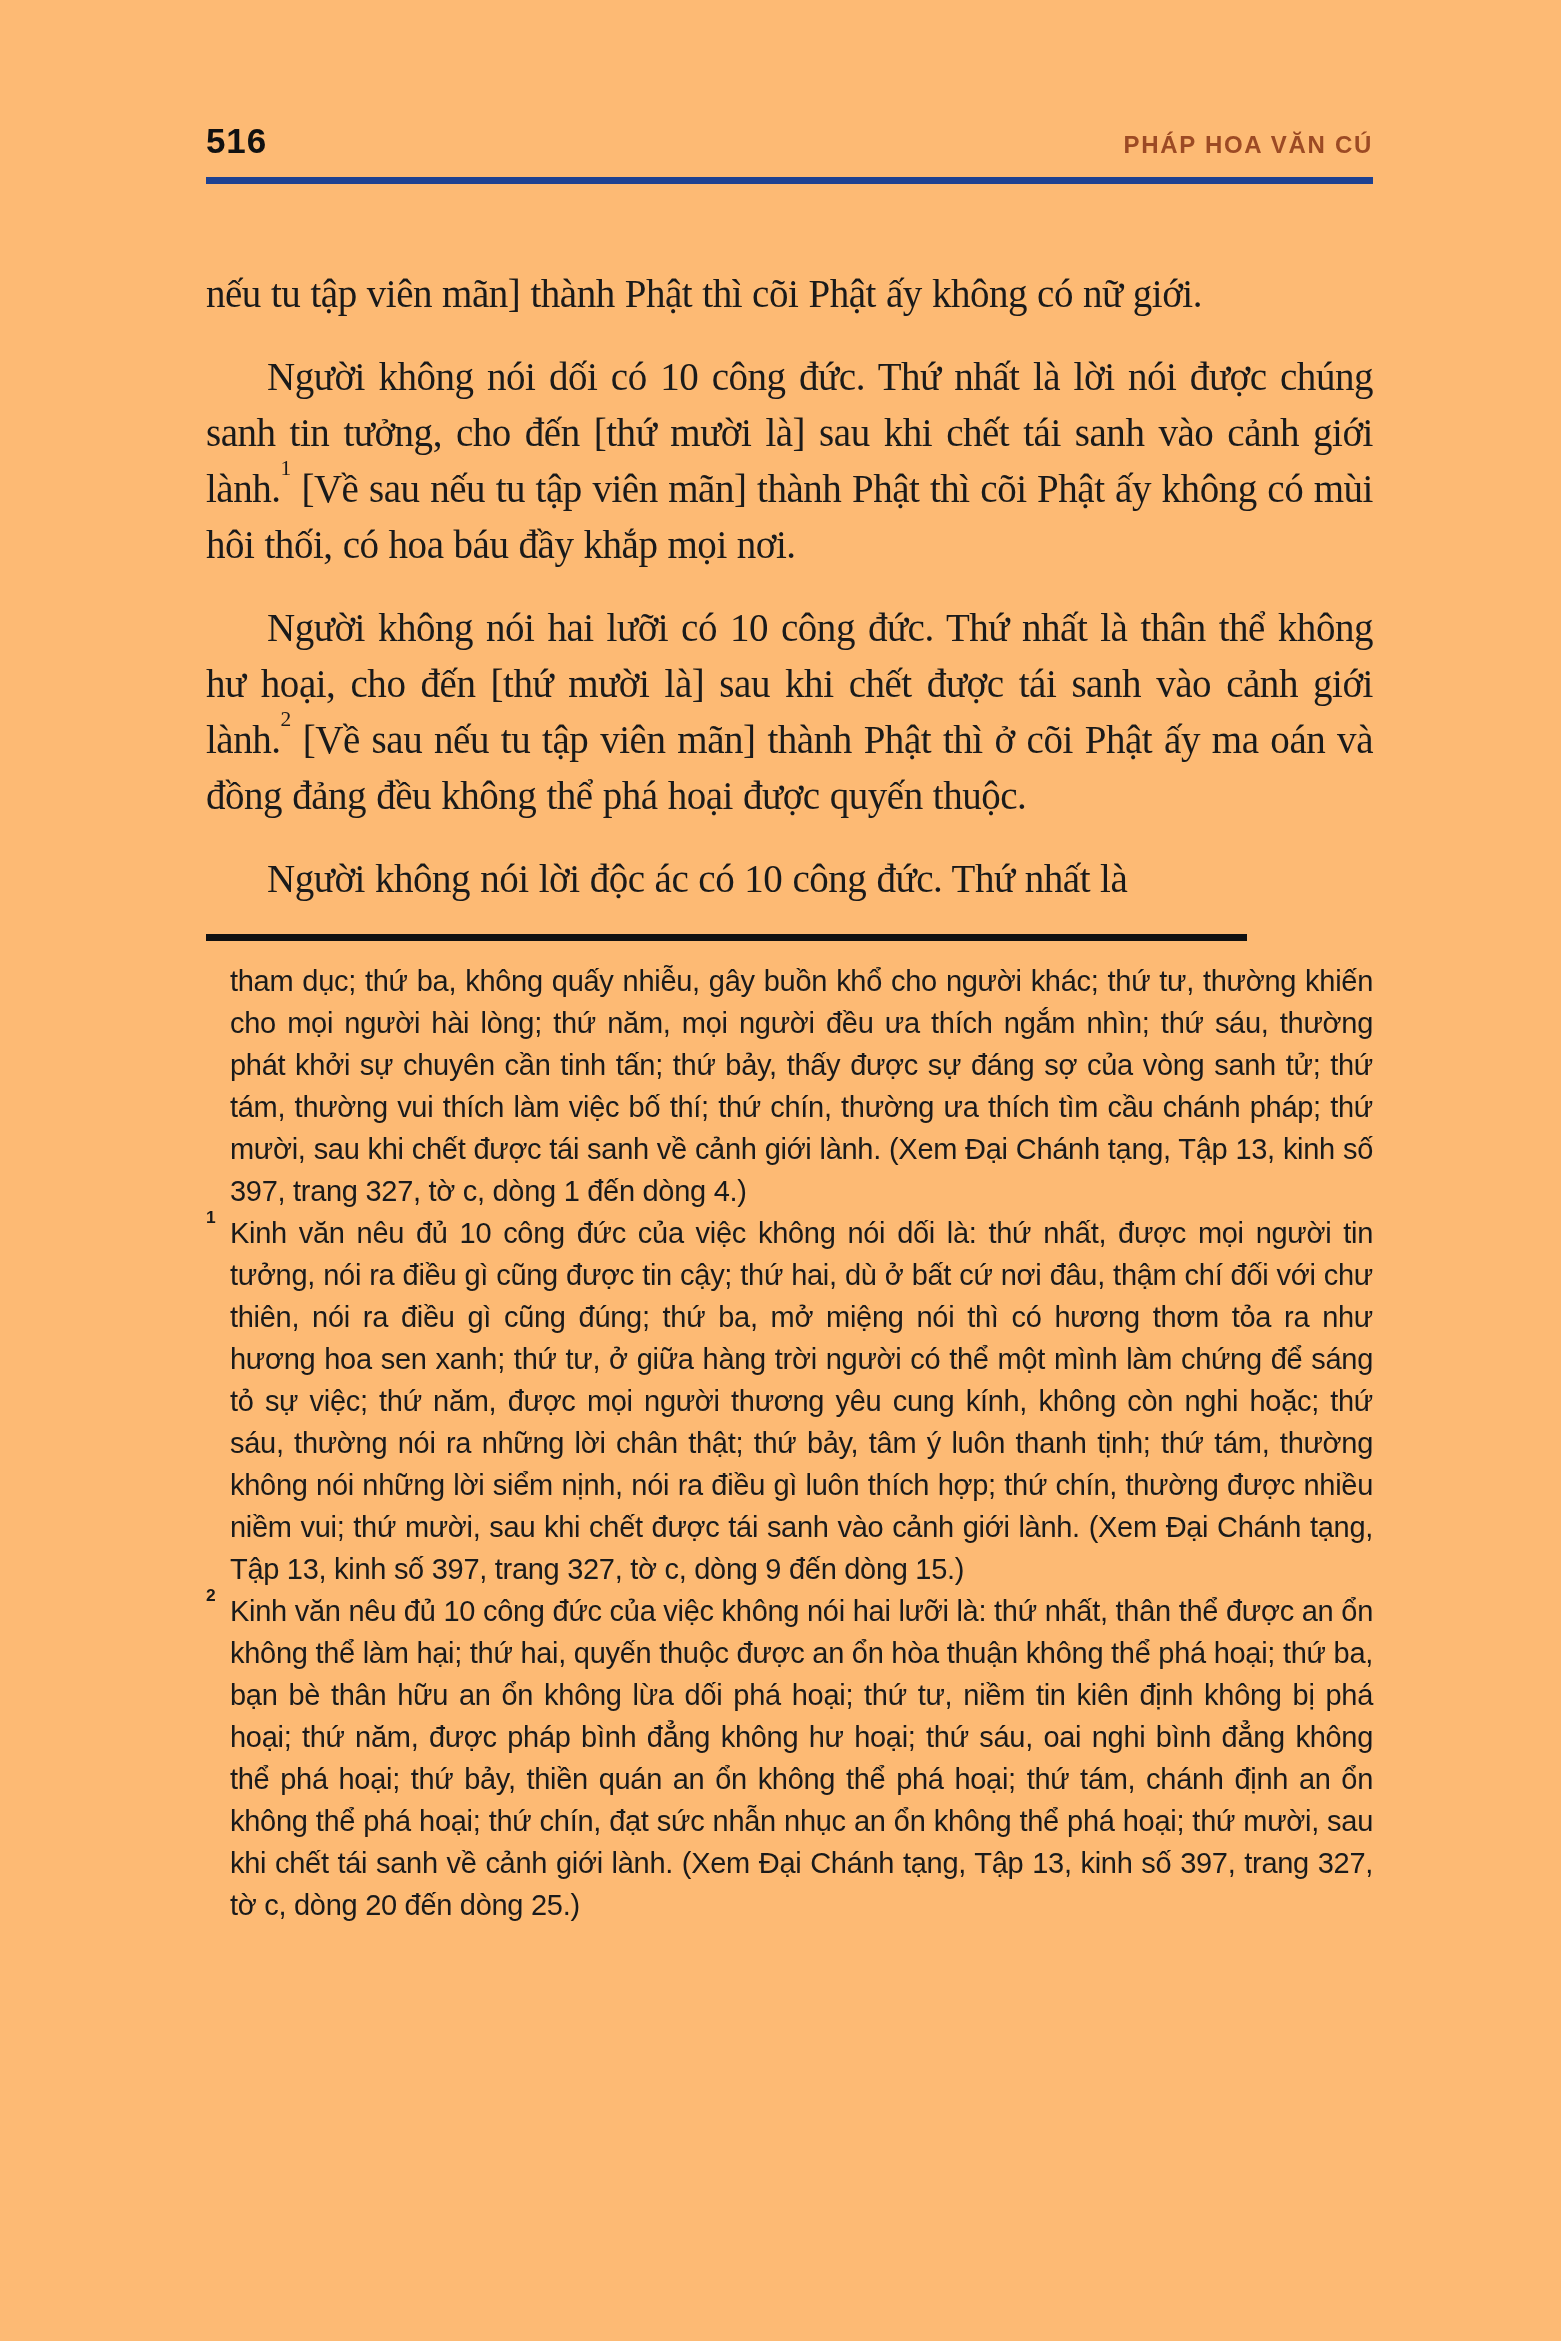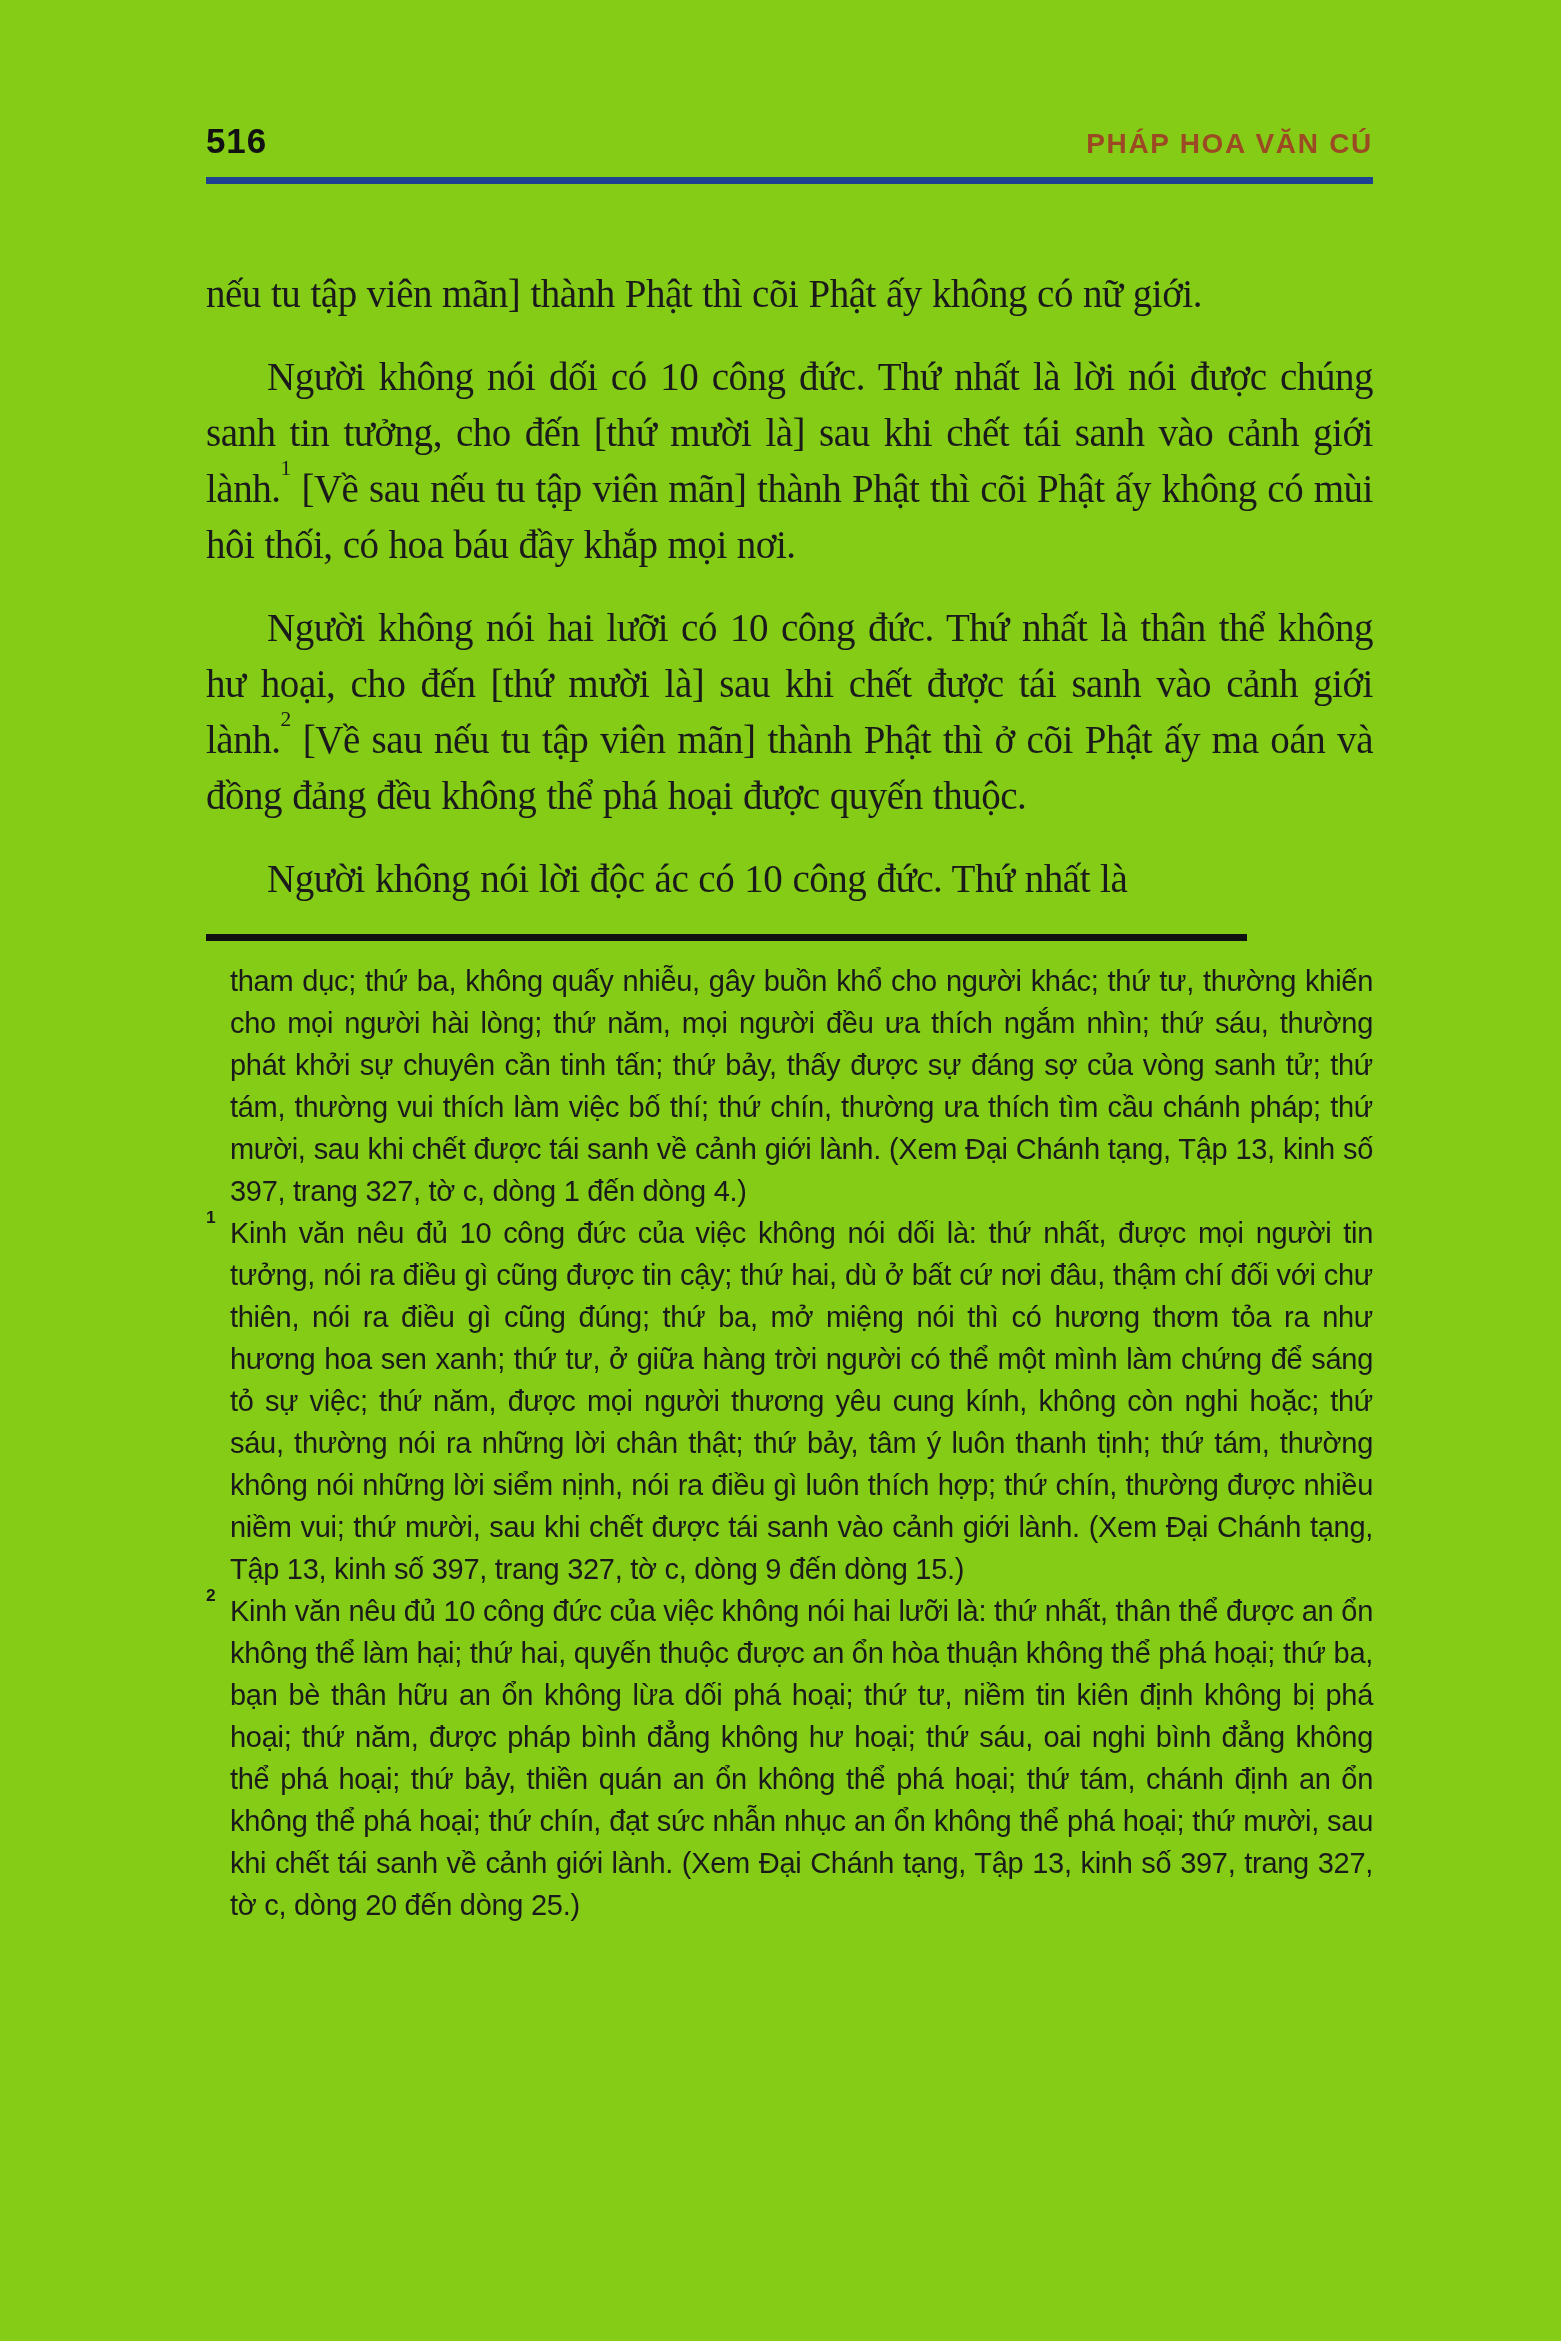--- a/index.html
+++ b/index.html
@@ -4,41 +4,41 @@
 <style>
   html, body {
     margin: 0;
     padding: 0;
     background: #ffffff;
   }
   .page {
     position: relative;
     width: 1561px;
     height: 2342px;
-    background: #84cc16;
+    background: #fdba74;
     box-sizing: border-box;
     padding: 121px 188px 0 206px;
     overflow: hidden;
     color: var(--text-color, #1a1a1a);
   }
   
   .page-header {
     display: flex;
     justify-content: space-between;
     align-items: baseline;
     font-family: "Liberation Sans", "DejaVu Sans", sans-serif;
     font-weight: bold;
   }
   .page-number {
     font-size: 35px;
     letter-spacing: 0.9px;
     color: #111111;
   }
   .running-title {
-    font-size: 28px;
+    font-size: 24px;
     letter-spacing: 1.7px;
     color: var(--title-color, #9c4a24);
   }
   .header-rule {
     margin-top: 15.6px;
     height: 7.8px;
     width: 100%;
     background: var(--rule-color, #1e4191);
   }
   

